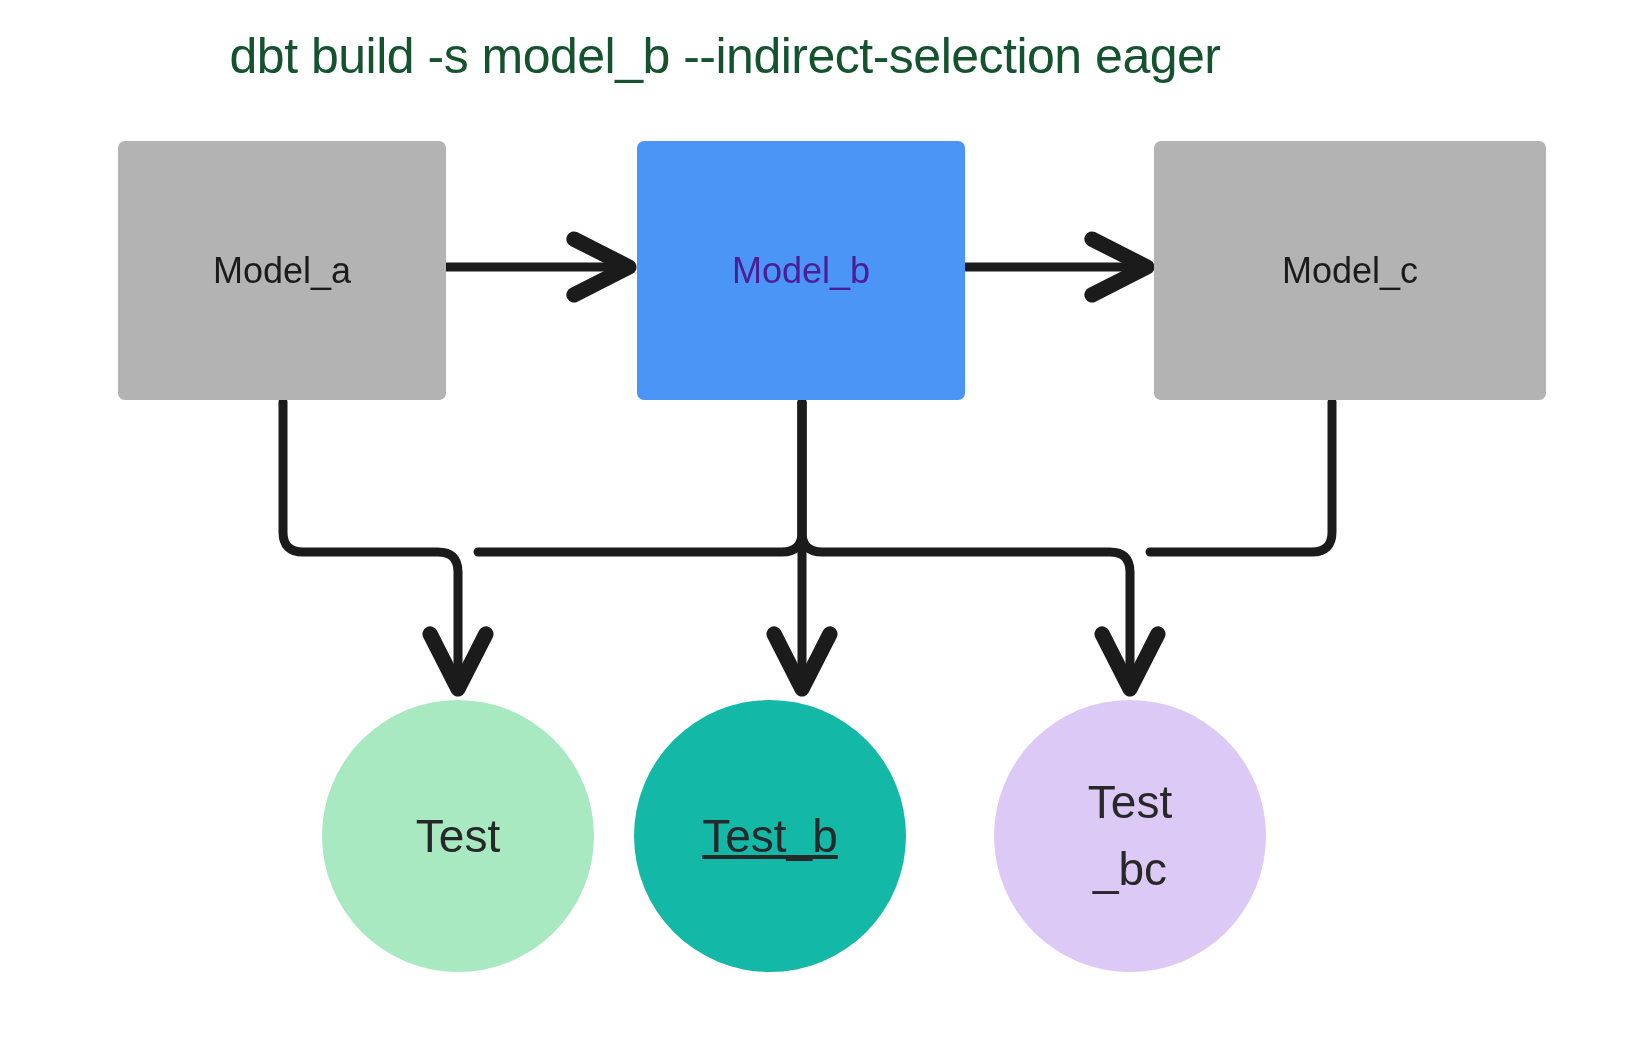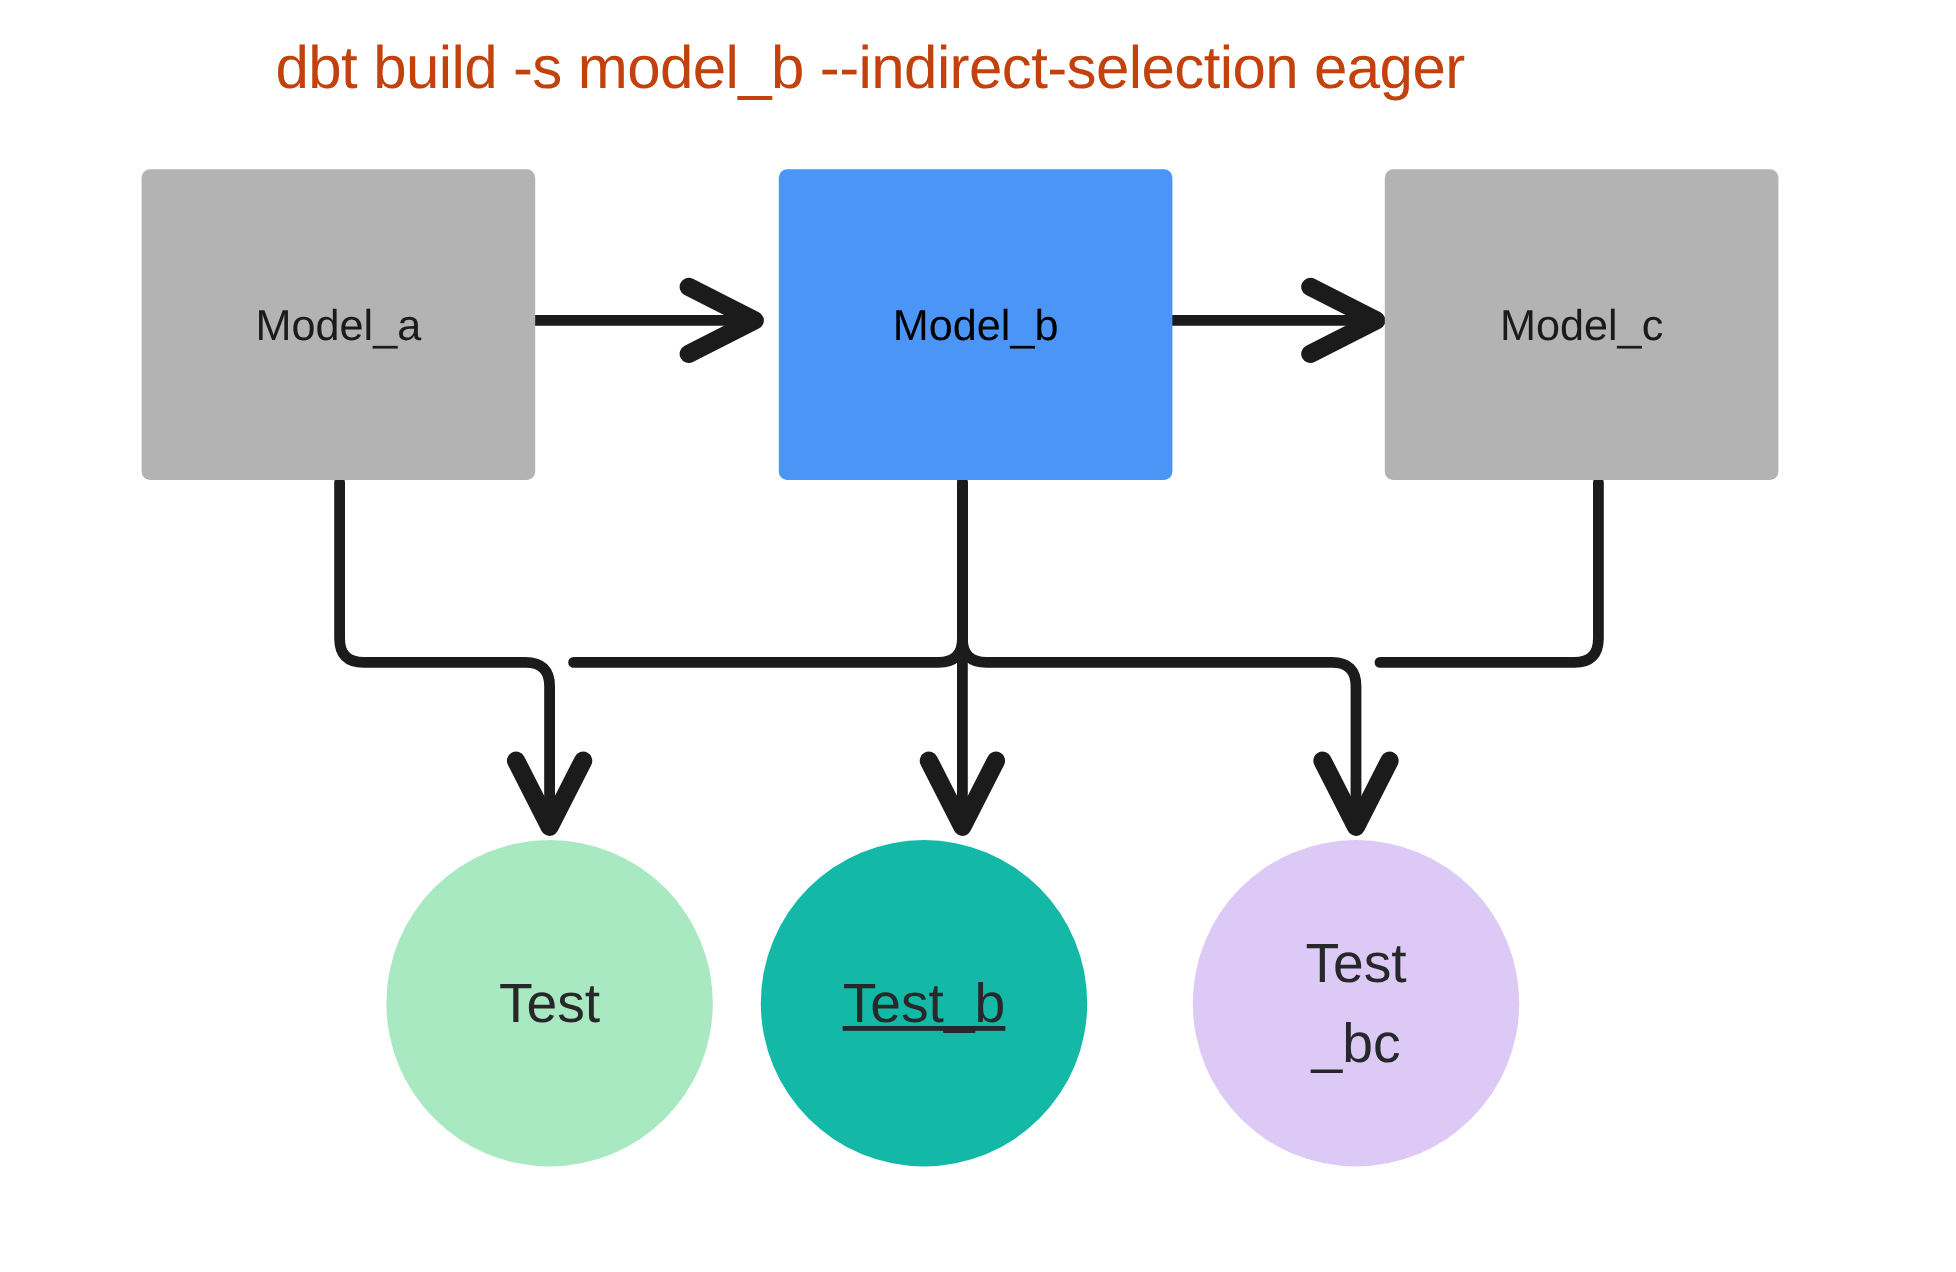--- a/index.html
+++ b/index.html
@@ -27,21 +27,21 @@
     pointer-events: none;
   }
   .title {
     position: absolute;
     left: 0;
     top: 26px;
     width: 1450px;
     text-align: center;
     font-size: 50px;
     line-height: 1.2;
-    color: #c2410c;
+    color: #14532d;
     letter-spacing: -0.5px;
     white-space: nowrap;
   }
   .node-box {
     position: absolute;
     border-radius: 7px;
     display: flex;
     align-items: center;
     justify-content: center;
     font-size: 36px;
@@ -91,25 +91,25 @@
 
     <path d="M 802 402 L 802 532 Q 802 552 822 552 L 1110 552 Q 1130 552 1130 572 L 1130 688" fill="none" stroke="#1b1b1b" stroke-width="9" stroke-linecap="round" stroke-linejoin="round" marker-end="url(#arrowhead)"></path>
 
     <path d="M 1332 402 L 1332 532 Q 1332 552 1312 552 L 1150 552" fill="none" stroke="#1b1b1b" stroke-width="9" stroke-linecap="round" stroke-linejoin="round"></path>
   </svg>
 
   <div class="node-box" id="node-model_a" style="background: rgb(179, 179, 179); color: rgb(27, 27, 27); left: 118px; top: 141px; width: 328px; height: 259px;">
     <span>Model_a</span>
   </div>
 
-  <div class="node-box" id="node-model_b" style="background: rgb(74, 149, 245); color: #000000; left: 637px; top: 141px; width: 328px; height: 259px; margin-left: 12px;">
+  <div class="node-box" id="node-model_b" style="background: rgb(74, 149, 245); color: #4c1d95; left: 637px; top: 141px; width: 328px; height: 259px;">
     <span>Model_b</span>
   </div>
 
-  <div class="node-box" id="node-model_c" style="background: rgb(179, 179, 179); color: rgb(27, 27, 27); left: 1154px; top: 141px; width: 328px; height: 259px;">
+  <div class="node-box" id="node-model_c" style="background: rgb(179, 179, 179); color: rgb(27, 27, 27); left: 1154px; top: 141px; width: 392px; height: 259px;">
     <span>Model_c</span>
   </div>
 
   <div class="node-circle" id="node-test_ab" style="background: rgb(168, 233, 193); color: rgb(38, 40, 42); left: 322px; top: 700px; width: 272px; height: 272px;">
     <span class="line">Test</span>
   </div>
 
   <div class="node-circle" id="node-test_b" style="background: #14b8a6; color: rgb(38, 40, 42); left: 634px; top: 700px; width: 272px; height: 272px; text-decoration: underline;">
     <span class="line">Test_b</span>
   </div>

